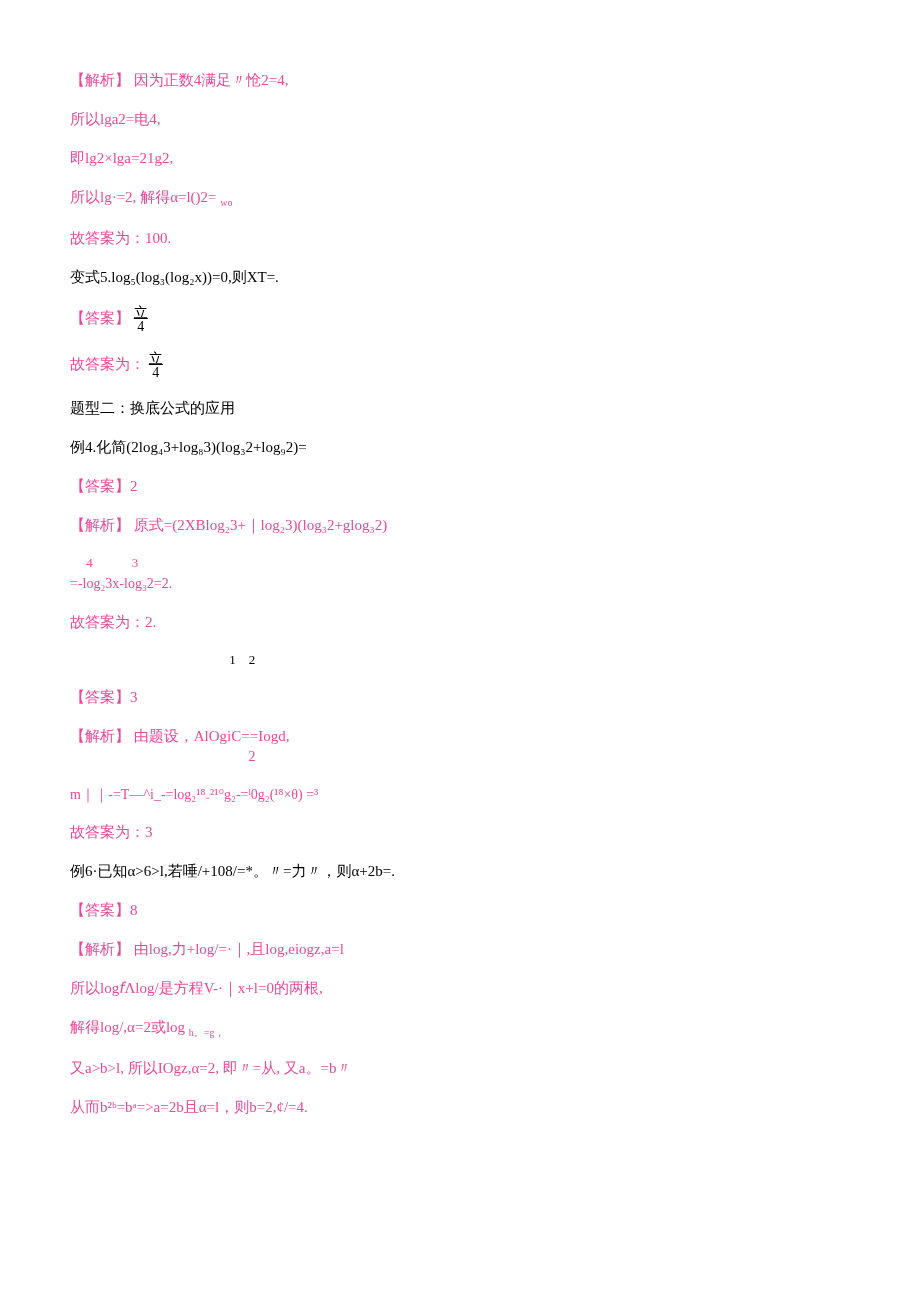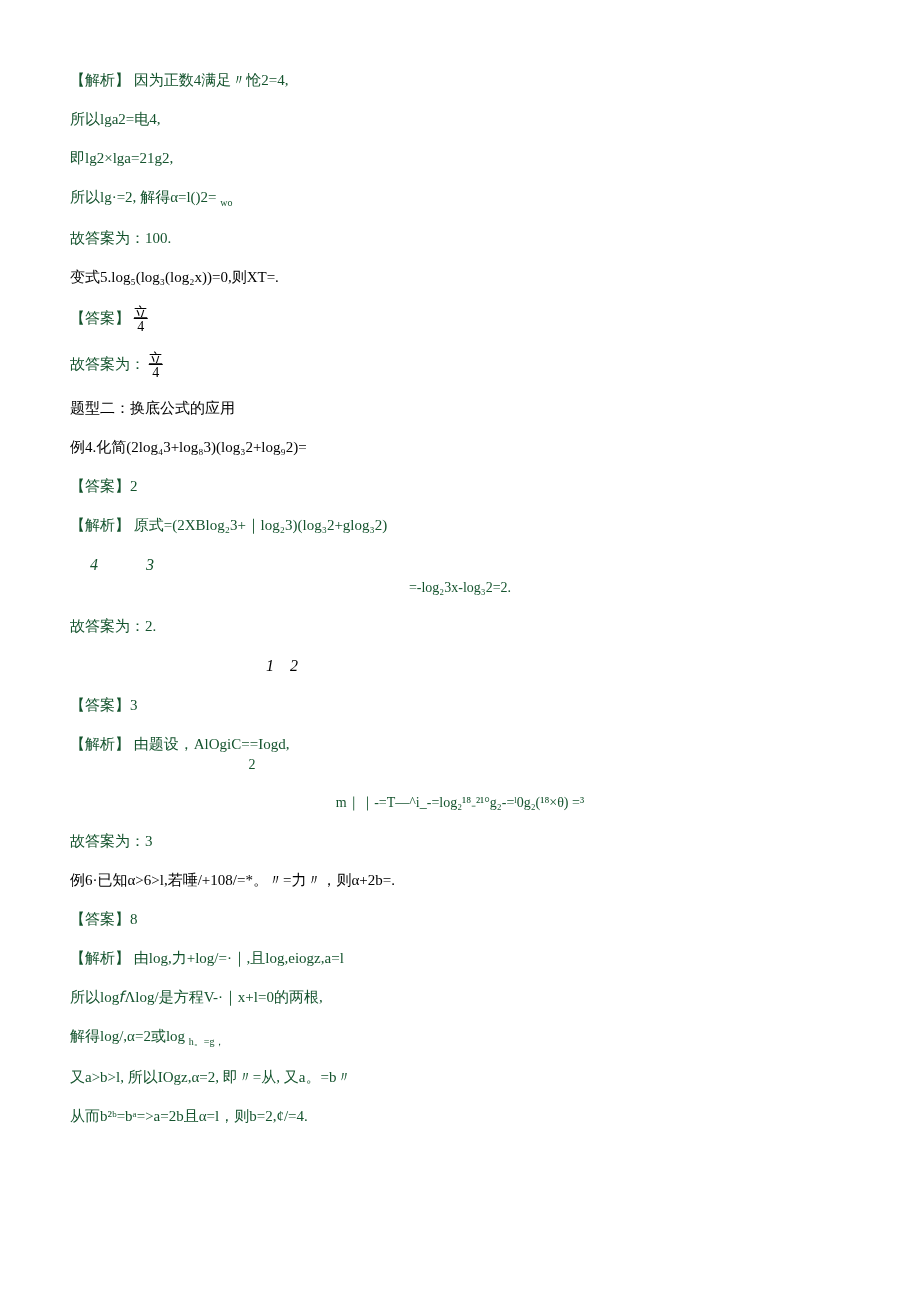--- a/index.html
+++ b/index.html
@@ -9,45 +9,43 @@
     box-sizing: border-box;
     font-family: "SimSun", "Songti SC", serif;
     font-size: 15px;
     line-height: 1.4;
     color: #000;
     background: #fff;
   }
   .para {
     margin: 0 0 18px 0;
   }
-  .red { color: #14532d; }
+  .red { color: #ec4899; }
   .blk { color: #000000; }
   .sub { vertical-align: sub; font-size: 10px; margin-top: 12px; }
   .u { text-decoration: underline; }
   .frac {
     display: inline-block;
     vertical-align: middle;
     text-align: center;
     line-height: 1;
     font-size: 14px;
   }
   .frac .top { display:block; }
   .frac .bot { display:block; border-top:1px solid currentColor; }
   .numline1 {
     display:block;
     margin-bottom: 2px;
     white-space: pre;
-    font-size: 16px;
-    font-style: italic;
+    font-size: 13px;
   }
   .numline2 {
     display:block;
     white-space: pre;
     font-size: 14px;
-    text-align: center;
   }
   .small { font-size: 14px; }
 </style>
 </head>
 <body>
 
 <div class="para">
   <span class="red">【解析】</span>
   <span class="red">因为正数4满足〃怆2=4,</span>
 </div>

